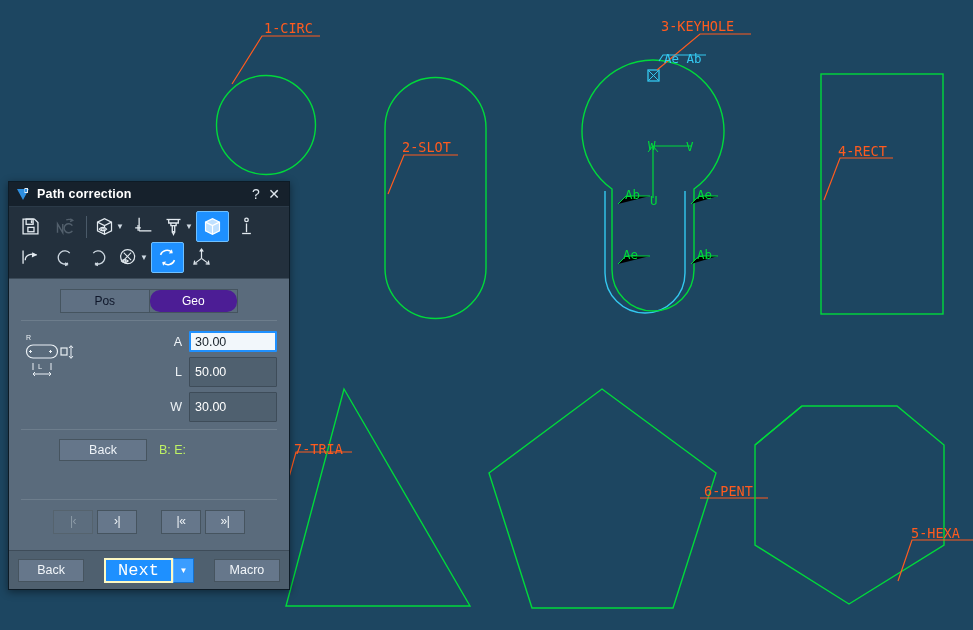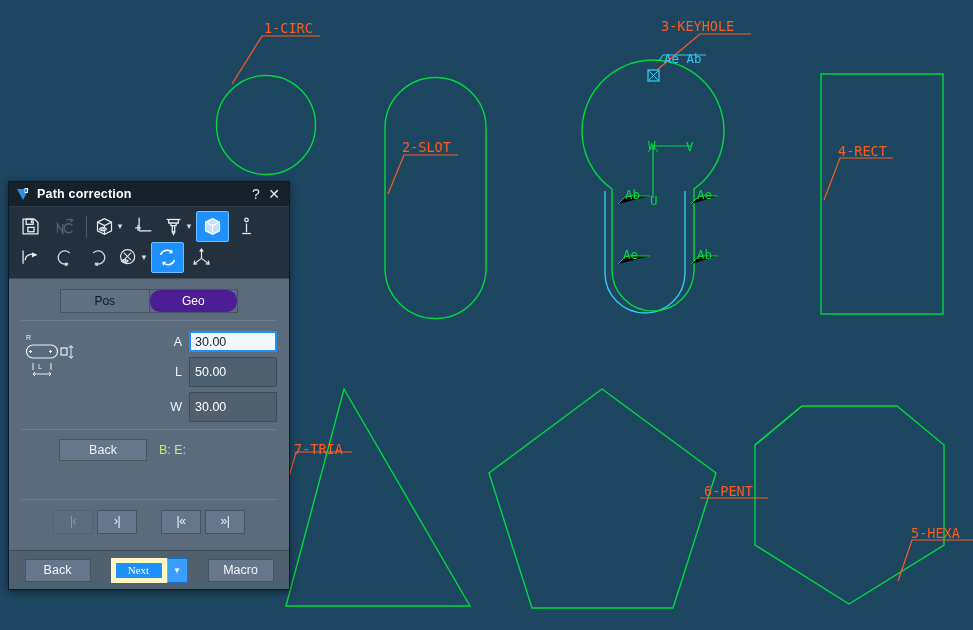--- a/index.html
+++ b/index.html
@@ -267,24 +267,24 @@
   }
   .split-btn {
     display: flex;
     align-items: stretch;
     height: 25px;
   }
   .split-btn .main {
     min-width: 56px;
     padding: 0 12px;
     background: #1e90ff;
-    border: 5px solid #fef9c3;
+    border: 2px solid #fef9c3;
     color: #ffffff;
-    font-size: 11px;
-    font-family: Liberation Serif, serif;
+    font-size: 17px;
+    font-family: Liberation Mono, monospace;
     cursor: pointer;
   }
   .split-btn .arrow {
     width: 19px;
     background: #3a9dff;
     border: 1px solid #1470cc;
     border-left: 1px solid #5fb2ff;
     color: #ffffff;
     font-size: 8px;
     display: flex;

